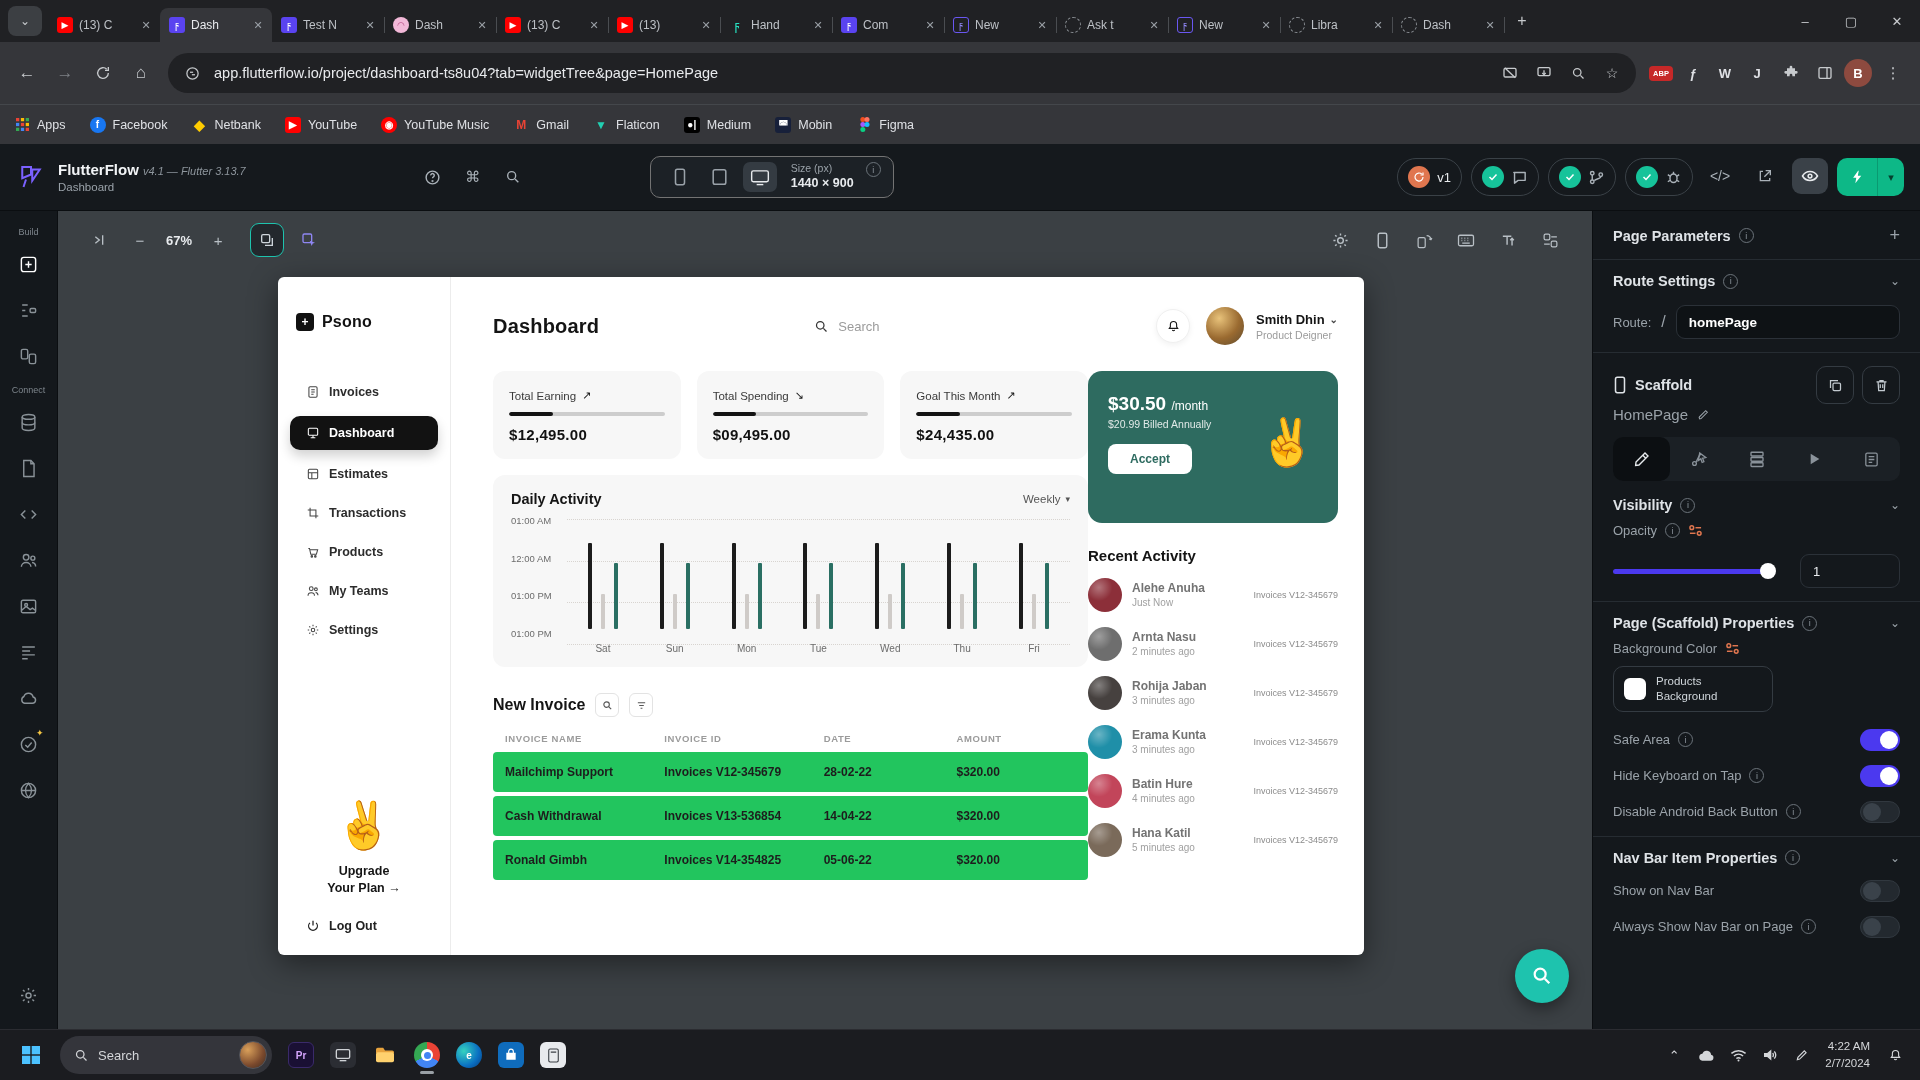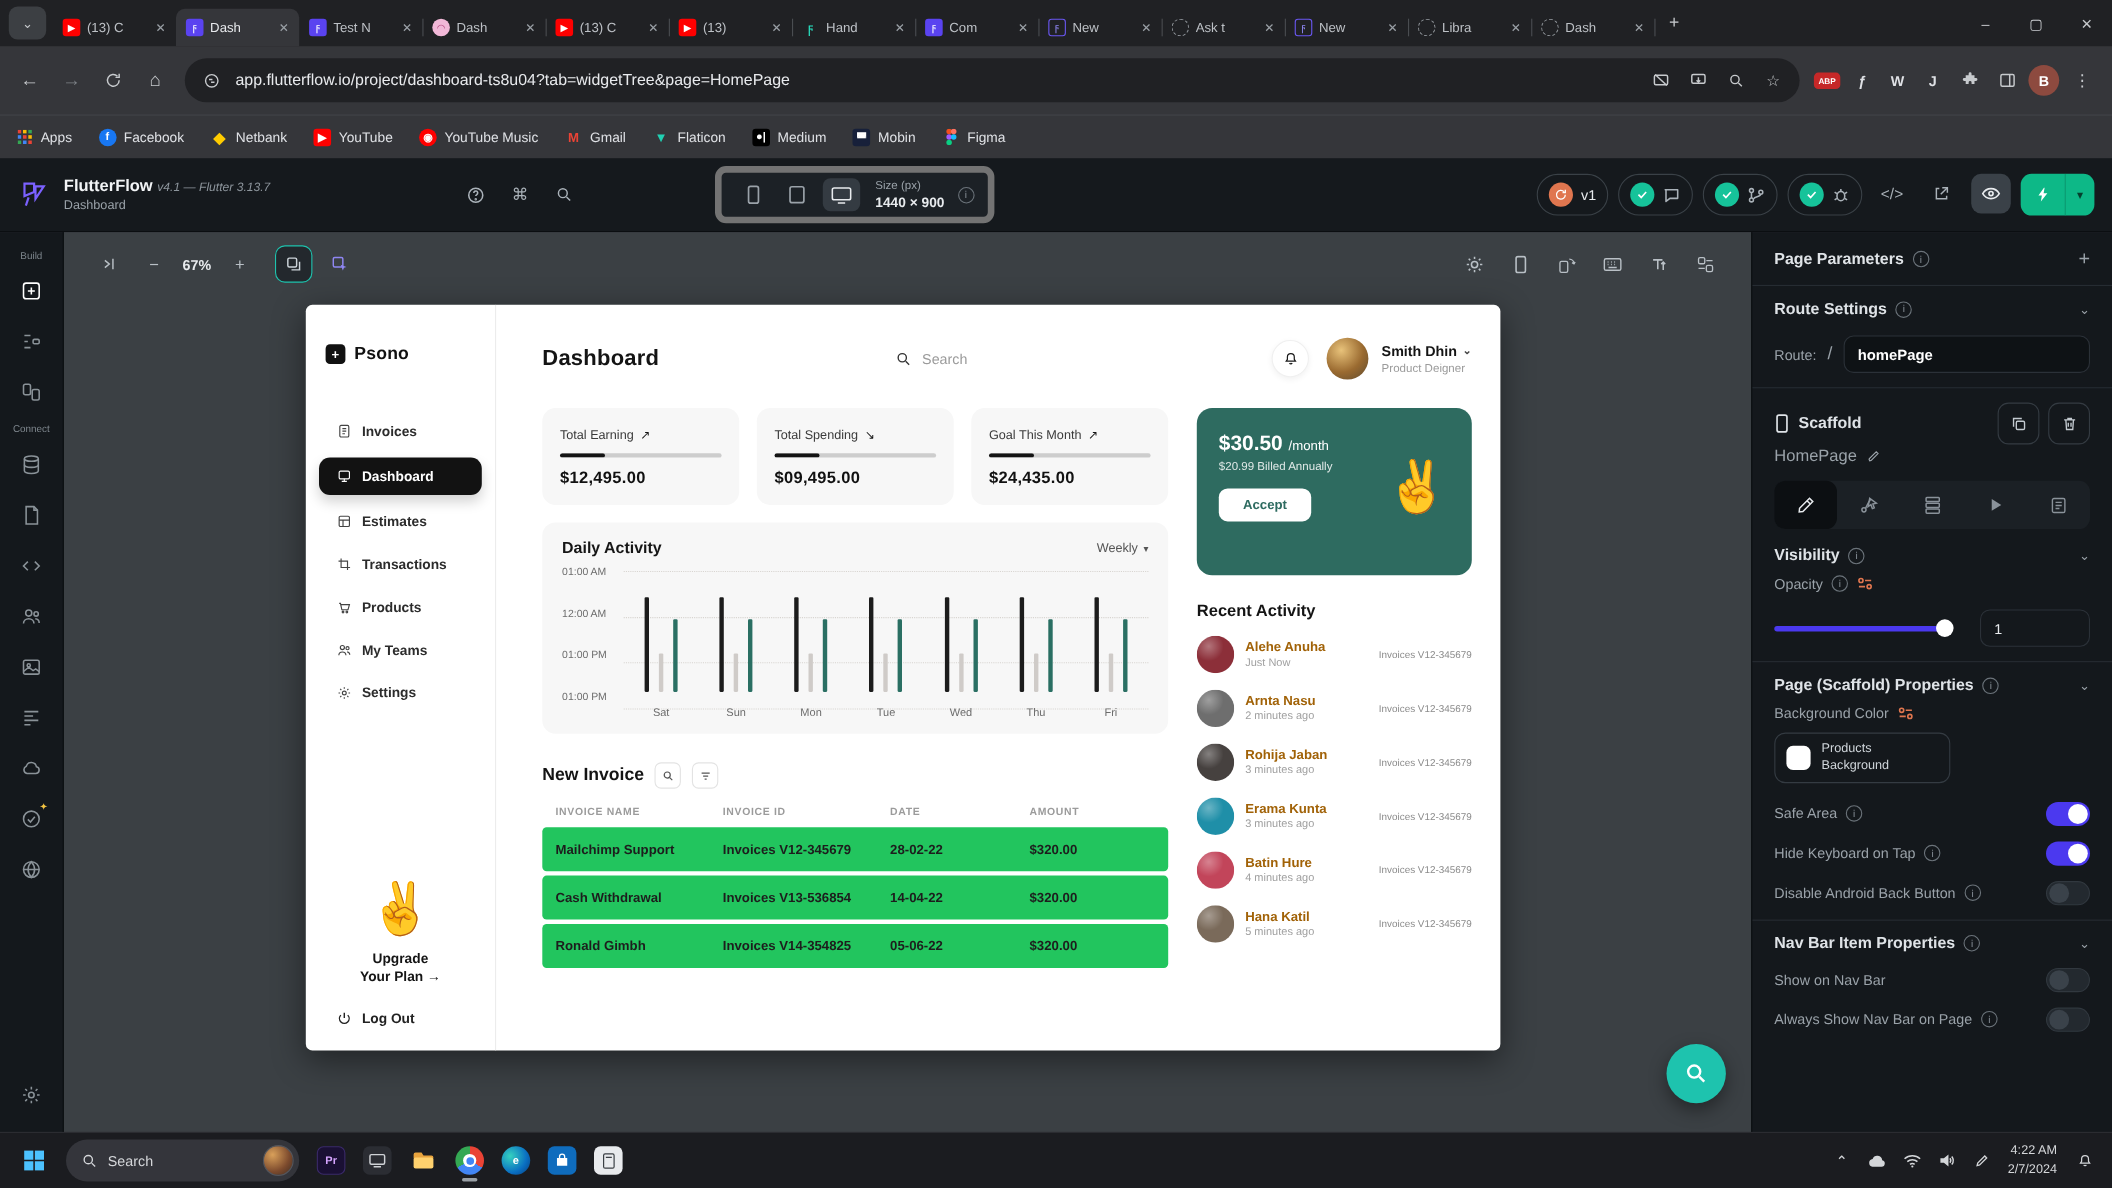--- a/index.html
+++ b/index.html
@@ -33,21 +33,21 @@
   #bookmarks { height:40px; background:#35363a; display:flex; align-items:center; padding:0 14px; gap:24px; border-top:1px solid #44474b; }
   .bm { display:flex; align-items:center; gap:7px; color:#dfe1e5; font-size:12.5px; white-space:nowrap; }
   .bmicon { width:16px; height:16px; border-radius:3px; display:flex; align-items:center; justify-content:center; font-size:10px; font-weight:bold; flex:none; }
 
   
   #ffheader { height:67px; background:#15191d; border-bottom:1px solid #0b0e11; display:flex; align-items:center; padding:0 16px; }
   #fftitle .l1 { color:#f2f4f6; font-size:15px; font-weight:bold; }
   #fftitle .l1 .ver { color:#8d959c; font-size:11px; font-weight:normal; font-style:italic; }
   #fftitle .l2 { color:#9aa2a9; font-size:11.5px; margin-top:3px; }
   .hicon { width:34px; height:34px; border-radius:8px; color:#aab2b9; display:flex; align-items:center; justify-content:center; font-size:15px; }
-  #devgroup { display:flex; align-items:center; gap:6px; background:#1c2126; border:6px solid #737373; border-radius:10px; padding:5px 12px; }
+  #devgroup { display:flex; gap:6px; background:#1c2126; border:1px solid #737373; border-radius:10px; padding:5px 12px; }
   .dev { width:34px; height:30px; border-radius:7px; display:flex; align-items:center; justify-content:center; color:#9aa2a9; }
   .dev.active { background:#343b42; color:#e8ebee; }
   #sizebox .s1 { color:#9aa2a9; font-size:10.5px; }
   #sizebox .s2 { color:#e8ebee; font-size:12.5px; font-weight:bold; margin-top:2px; }
   .pill { height:38px; border:1px solid #3a4147; border-radius:19px; display:flex; align-items:center; gap:7px; padding:0 10px; color:#e8ebee; font-size:13px; }
   .chk { width:22px; height:22px; border-radius:11px; background:#16c39a; display:flex; align-items:center; justify-content:center; }
   .orangec { width:22px; height:22px; border-radius:11px; background:#e0764f; display:flex; align-items:center; justify-content:center; color:#fff; font-size:12px; }
   .sqbtn { width:36px; height:36px; border-radius:9px; display:flex; align-items:center; justify-content:center; color:#aab2b9; font-size:14px; }
   .sqbtn.hl { background:#3a4148; color:#e8ebee; }
   #runbtn { height:38px; border-radius:10px; background:#0db887; display:flex; align-items:center; overflow:hidden; }
@@ -90,21 +90,21 @@
   #appmain { flex:1; padding:30px 26px 0 42px; display:flex; flex-direction:column; min-width:0; }
   #apphead { display:flex; align-items:center; }
   #apptitle { font-size:20px; font-weight:bold; color:#141414; letter-spacing:.2px; }
   #appsearch { display:flex; align-items:center; gap:9px; color:#9b9b9b; font-size:13px; margin-left:215px; }
   #bellwrap { margin-left:auto; width:34px; height:34px; border-radius:17px; background:#fff; border:1px solid #f0f0f0; box-shadow:0 2px 6px rgba(0,0,0,.06); display:flex; align-items:center; justify-content:center; }
   #userwrap { display:flex; align-items:center; gap:12px; margin-left:16px; }
   #useravatar { width:38px; height:38px; border-radius:19px; background:radial-gradient(circle at 35% 30%, #e8c27a, #9a6a30 55%, #5d4a2f); }
   #username { font-size:13px; font-weight:bold; color:#141414; display:flex; align-items:center; gap:5px; }
   #userrole { font-size:10.5px; color:#9b9b9b; margin-top:2px; }
 
-  #appcols { display:flex; gap:26px; margin-top:26px; flex:1; min-height:0; }
+  #appcols { display:flex; margin-top:26px; flex:1; min-height:0; }
   #leftcol { flex:1; min-width:0; }
   #rightcol { width:250px; flex:none; }
 
   #statsrow { display:flex; gap:16px; }
   .stat { flex:1; background:#f7f7f7; border-radius:12px; padding:18px 16px 16px; }
   .stat .slabel { font-size:11.5px; color:#3a3a3a; display:flex; align-items:center; gap:6px; }
   .stat .strend { font-size:11px; color:#141414; }
   .stat .sbar { height:4px; background:#cdcdcd; border-radius:2px; margin:10px 0 10px; overflow:hidden; }
   .stat .sfill { height:100%; background:#141414; border-radius:2px; }
   .stat .sval { font-size:15px; font-weight:bold; color:#111; letter-spacing:.3px; }
@@ -134,21 +134,21 @@
 
   #plancard { background:#2e6b60; border-radius:14px; padding:22px 20px 20px; color:#fff; position:relative; height:152px; }
   #planprice { font-size:19px; font-weight:bold; }
   #planper { font-size:12px; font-weight:normal; }
   #plansub { font-size:10.5px; opacity:.85; margin-top:3px; }
   #planbtn { margin-top:14px; background:#fff; color:#2e6b60; font-size:12px; font-weight:bold; border-radius:8px; padding:8px 22px; display:inline-block; }
   #planhand { position:absolute; right:22px; top:44px; font-size:46px; color:#fff; transform:rotate(-6deg); }
   #racttitle { font-size:15px; font-weight:bold; color:#141414; margin:24px 0 6px; }
   .ract { display:flex; align-items:center; gap:10px; height:49px; }
   .ravatar { width:34px; height:34px; border-radius:17px; flex:none; }
-  .rname { font-size:12px; font-weight:bold; color:#a16207; }
+  .rname { font-size:12px; font-weight:bold; color:#737373; }
   .rtime { font-size:10px; color:#a0a0a0; margin-top:2px; }
   .rref { margin-left:auto; font-size:9px; color:#8b8b8b; white-space:nowrap; }
 
   
   #rpanel { width:328px; background:#14181c; border-left:1px solid #0b0e11; padding:14px 20px; flex:none; color:#e6e9ec; overflow:hidden; }
   .prow { display:flex; align-items:center; gap:8px; }
   .ptitle { font-size:14.5px; font-weight:bold; color:#dfe3e7; }
   .pdim { font-size:13px; color:#9aa2a9; }
   .inf { width:15px; height:15px; border-radius:8px; border:1px solid #6b737a; color:#8a929a; font-size:9px; display:flex; align-items:center; justify-content:center; flex:none; }
   .chev { margin-left:auto; color:#9aa2a9; font-size:12px; }

